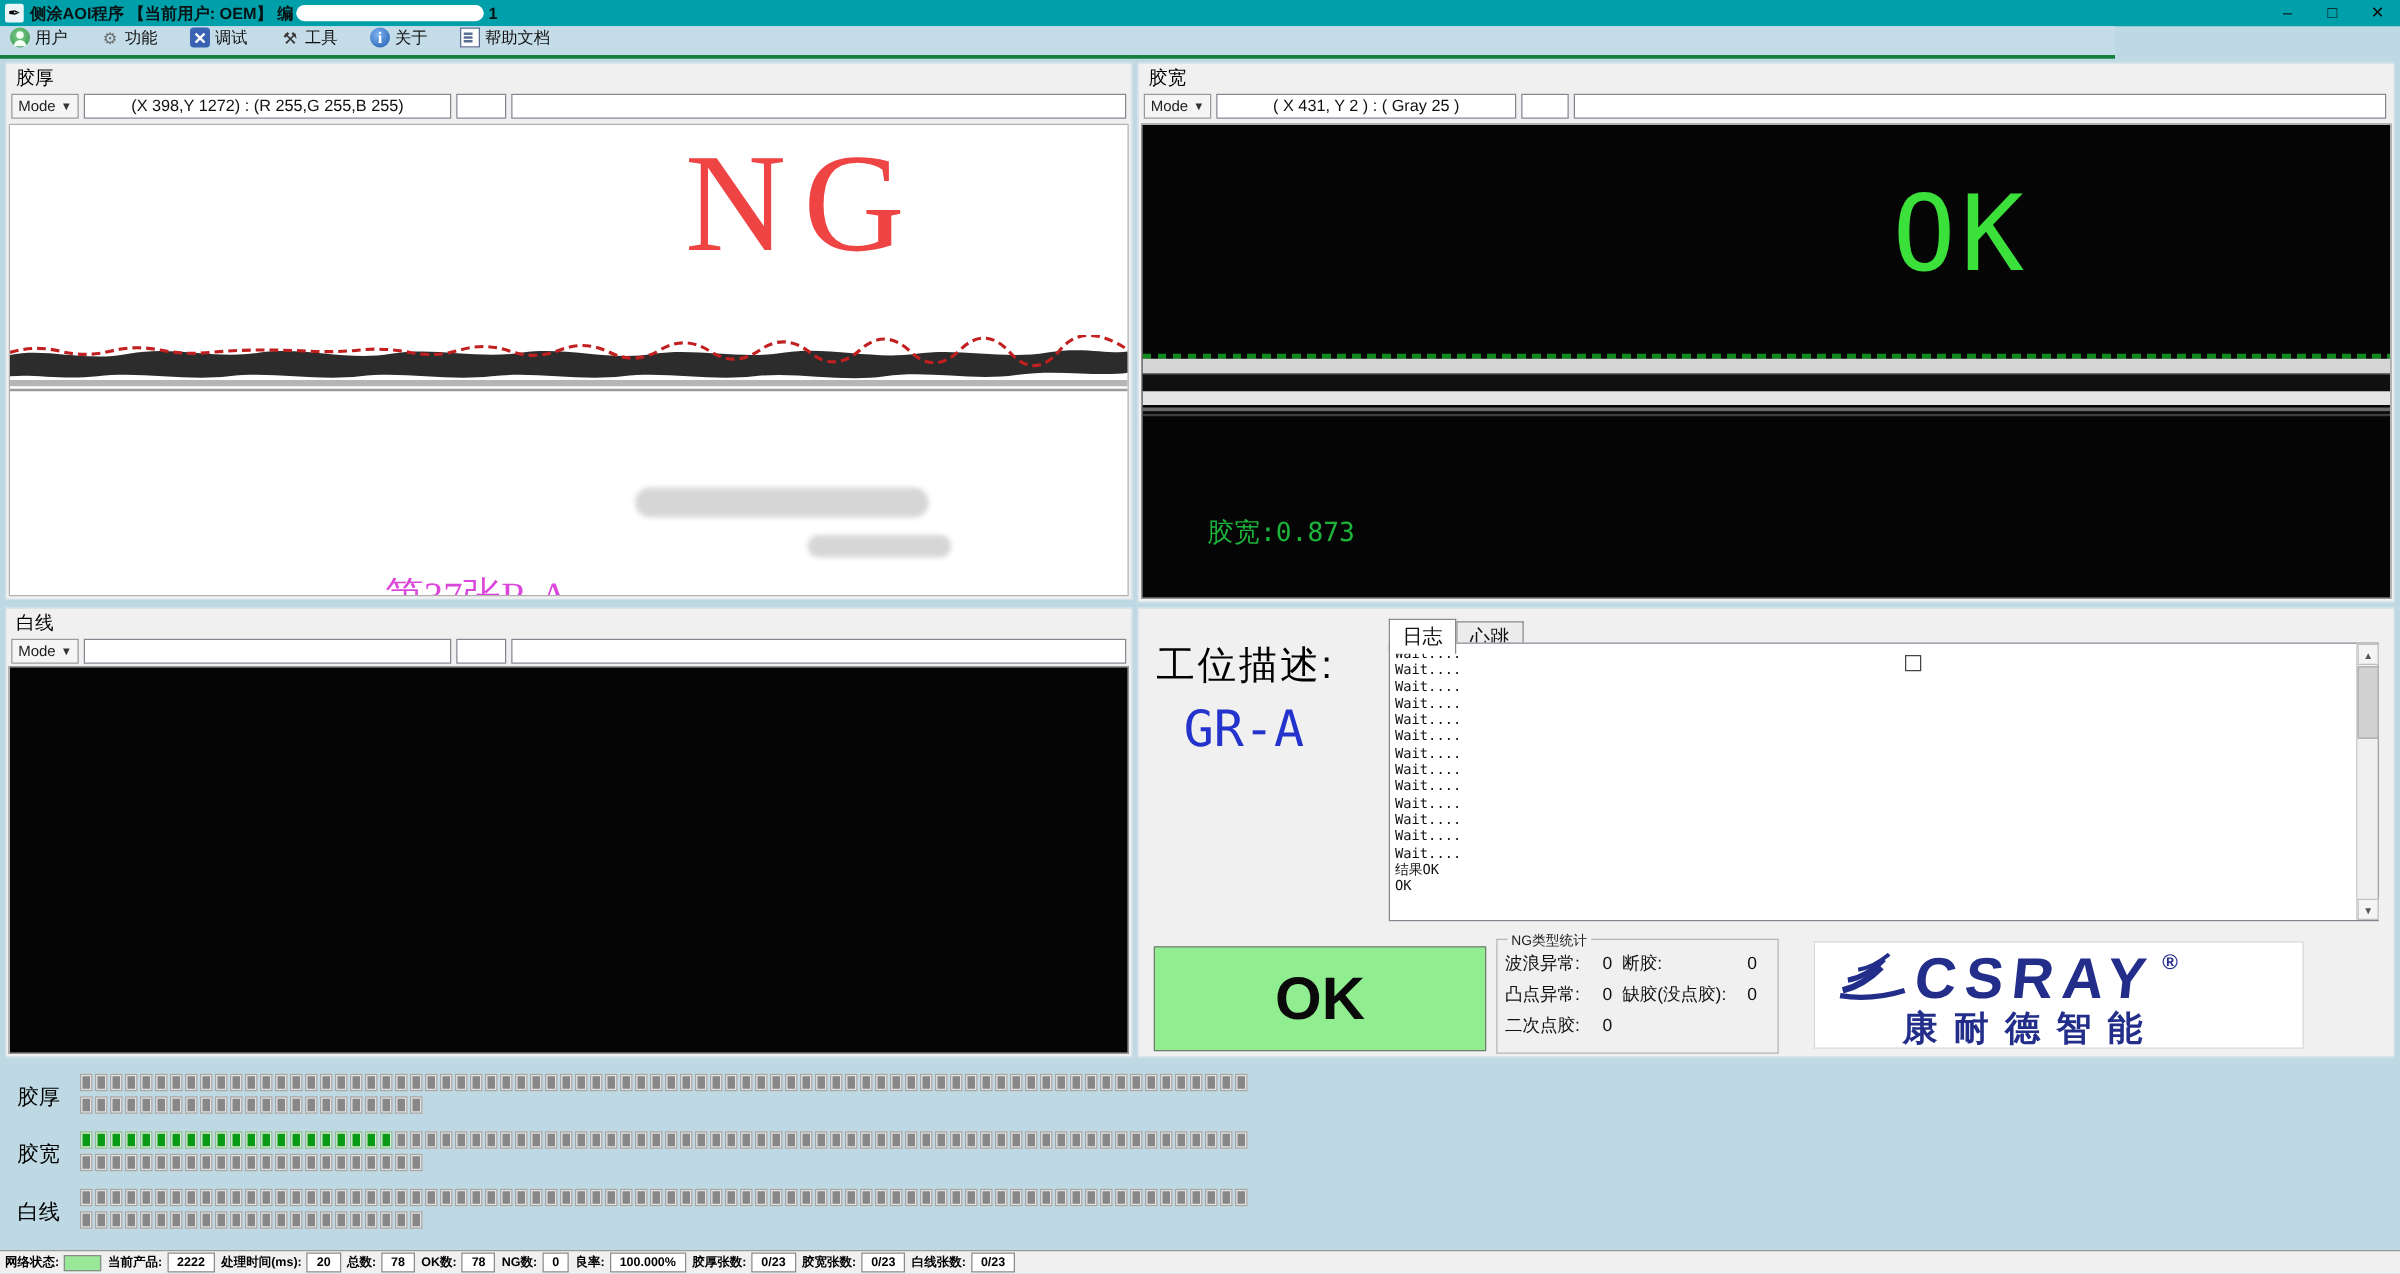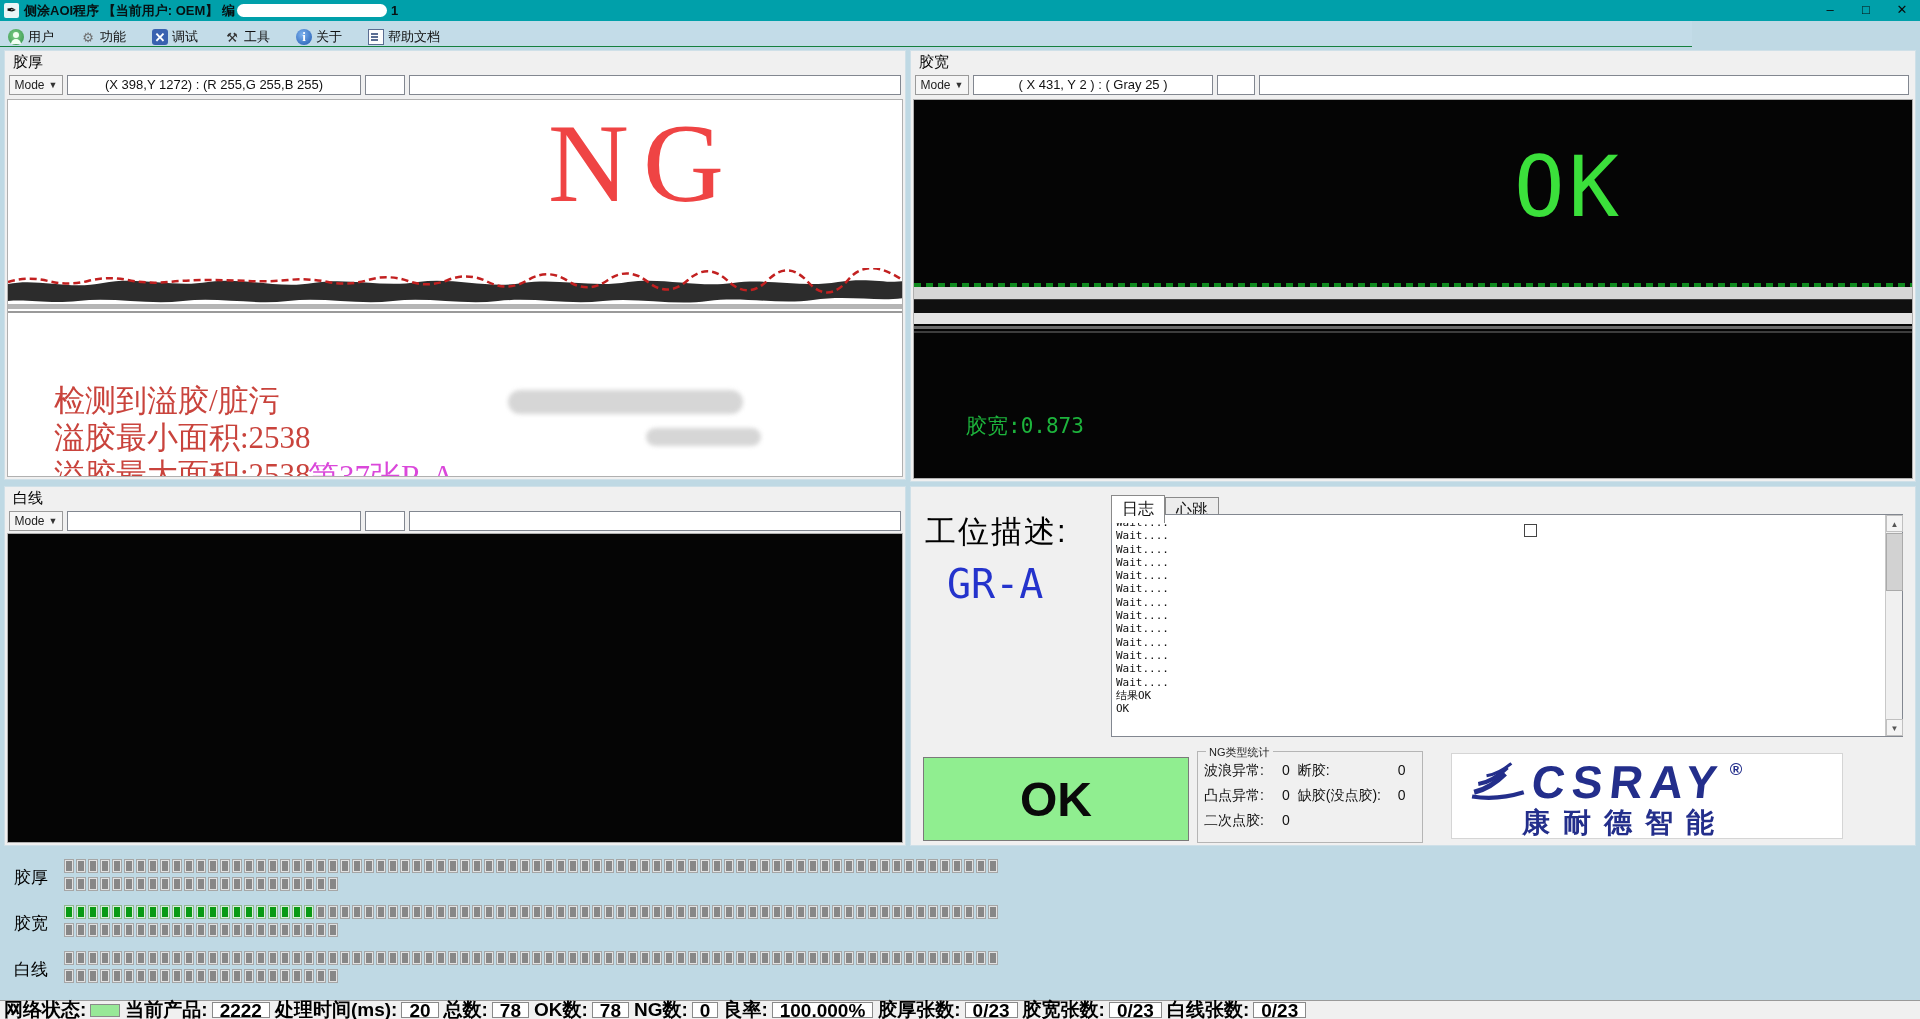--- a/index.html
+++ b/index.html
@@ -9,21 +9,21 @@
   
   .titlebar { position:absolute; left:0; top:0; width:1920px; height:21px; background:#00A0AA; display:flex; align-items:center; color:#061214; font-size:13px; }
   .app-icon { width:15px; height:15px; margin:0 5px 0 4px; font-size:12px; line-height:15px; text-align:center; color:#0b0b0b; background:#e9f5f6; border-radius:2px; }
   .title-text { font-weight:bold; white-space:nowrap; }
   .redact { display:inline-block; width:150px; height:13px; background:#ffffff; border-radius:7px; margin:0 4px 0 2px; }
   .title-suffix { font-weight:bold; }
   .winbtns { margin-left:auto; display:flex; }
   .winbtn { width:36px; height:21px; text-align:center; line-height:20px; font-size:13px; color:#0a0a0a; }
 
   
-  .menubar { position:absolute; left:0; top:21px; width:1692px; height:26px; background:#C3DCE8; border-bottom:1px solid #15803d; display:flex; align-items:flex-end; padding-left:8px; font-size:13px; color:#111; }
+  .menubar { position:absolute; left:0; top:21px; width:1692px; height:26px; background:#C3DCE8; border-bottom:3px solid #15803d; display:flex; align-items:flex-start; padding-left:8px; font-size:13px; color:#111; }
   .menu-item { display:flex; align-items:center; margin-right:26px; cursor:default; }
   .menu-item .mi { width:16px; height:16px; margin-right:4px; display:inline-flex; align-items:center; justify-content:center; font-size:13px; }
   .mi-user { background:radial-gradient(circle at 45% 40%, #7fd08a, #2f8f46); border-radius:50%; position:relative; }
   .mi-user::before { content:""; position:absolute; top:3px; left:5px; width:6px; height:6px; border-radius:50%; background:#f2fff2; }
   .mi-user::after { content:""; position:absolute; bottom:1px; left:3px; width:10px; height:5px; border-radius:5px 5px 0 0; background:#f2fff2; }
   .mi-gear { color:#6d6d6d; font-size:15px; }
   .mi-debug { background:#3a62b0; border-radius:3px; color:#fff; font-size:10px; font-weight:bold; }
   .mi-tools { color:#333; font-size:14px; }
   .mi-about { background:radial-gradient(circle at 40% 35%, #7fb3ef, #1d58b0); border-radius:50%; color:#fff; font-size:10px; font-weight:bold; font-family:"Liberation Serif",serif; }
   .mi-help { background:#fdfdfd; border:1px solid #5a6d92; width:12px; height:14px; position:relative; }
@@ -100,21 +100,21 @@
 
   
   .pg-label { position:absolute; left:14px; font-size:17px; color:#000; }
   .pg-row { position:absolute; left:64px; white-space:nowrap; font-size:0; }
   .cell { display:inline-block; width:10px; height:14px; border:1px solid #a6a6a6; background:#e2e2e2; margin-right:2px; }
   .cell i { display:block; width:6px; height:10px; margin:1px auto 0; background:#878787; }
   .cell.green { background:#d8eed8; border-color:#8fb98f; }
   .cell.green i { background:#089A14; }
 
   
-  .statusbar { position:absolute; left:0; top:1000px; width:1920px; height:19px; background:#F0F0F0; border-top:1px solid #9a9a9a; display:flex; align-items:center; padding-left:4px; gap:5px; font-size:19px; font-weight:bold; color:#000; }
+  .statusbar { position:absolute; left:0; top:1000px; width:1920px; height:19px; background:#F0F0F0; border-top:1px solid #9a9a9a; display:flex; align-items:center; padding-left:4px; gap:5px; font-size:10px; font-weight:bold; color:#000; }
   .sb-item { display:flex; align-items:center; gap:4px; white-space:nowrap; }
   .sb-val { background:#ffffff; border:1px solid #8a8a8a; padding:0 7px; height:16px; line-height:15px; }
   .sb-swatch { width:30px; height:13px; background:#98E898; border:1px solid #8a8a8a; }
 </style>
 </head>
 <body>
 
 <div class="app">
 
   <div class="titlebar">
@@ -170,25 +170,20 @@
     <div class="img-area img-white">
       <div class="ng-text">NG</div>
       <svg class="band-svg" viewBox="0 0 896 48" preserveAspectRatio="none">
         <path fill="#2c2c2c" d="M0,16 C30,10 60,22 95,15 C130,8 165,20 200,14 C235,9 270,21 305,15 C340,9 375,20 410,14 C445,9 480,21 515,15 C550,10 585,20 620,14 C655,9 690,20 725,15 C760,10 795,20 830,14 C860,9 880,16 896,13 L896,30 C870,34 840,27 805,32 C770,37 735,28 700,33 C665,38 630,29 595,33 C560,37 525,29 490,33 C455,37 420,29 385,33 C350,37 315,29 280,33 C245,37 210,29 175,33 C140,37 105,29 70,33 C40,36 20,31 0,33 Z"></path>
         <path fill="none" stroke="#c22020" stroke-width="2.5" stroke-dasharray="7 4" d="M0,14 Q20,8 40,13 T80,13 T120,12 T160,14 T200,12 T240,13 T280,12 T320,14 T360,12 T400,13 T440,12 T480,14 T520,12 T560,13 T600,12 T640,14 T680,12 T720,13 T760,12 T800,14 T840,12 T896,13"></path>
         <rect x="0" y="36" width="896" height="5" fill="#b5b5b5"></rect>
         <rect x="0" y="43" width="896" height="2" fill="#9a9a9a"></rect>
       </svg>
       <div class="smudge smudge-1"></div>
       <div class="smudge smudge-2"></div>
-      <div class="red-lines">
-        <div>检测到溢胶/脏污</div>
-        <div>溢胶最小面积:2538</div>
-        <div>溢胶最大面积:2538</div>
-      </div>
       <div class="magenta-tag">第37张R-A</div>
     </div>
   </div>
 
   <div class="panel p-tr">
     <div class="panel-title">胶宽</div>
     <div class="toolbar">
       <div class="mode-btn">
         <span>Mode</span>
         <span class="chev">▼</span>

